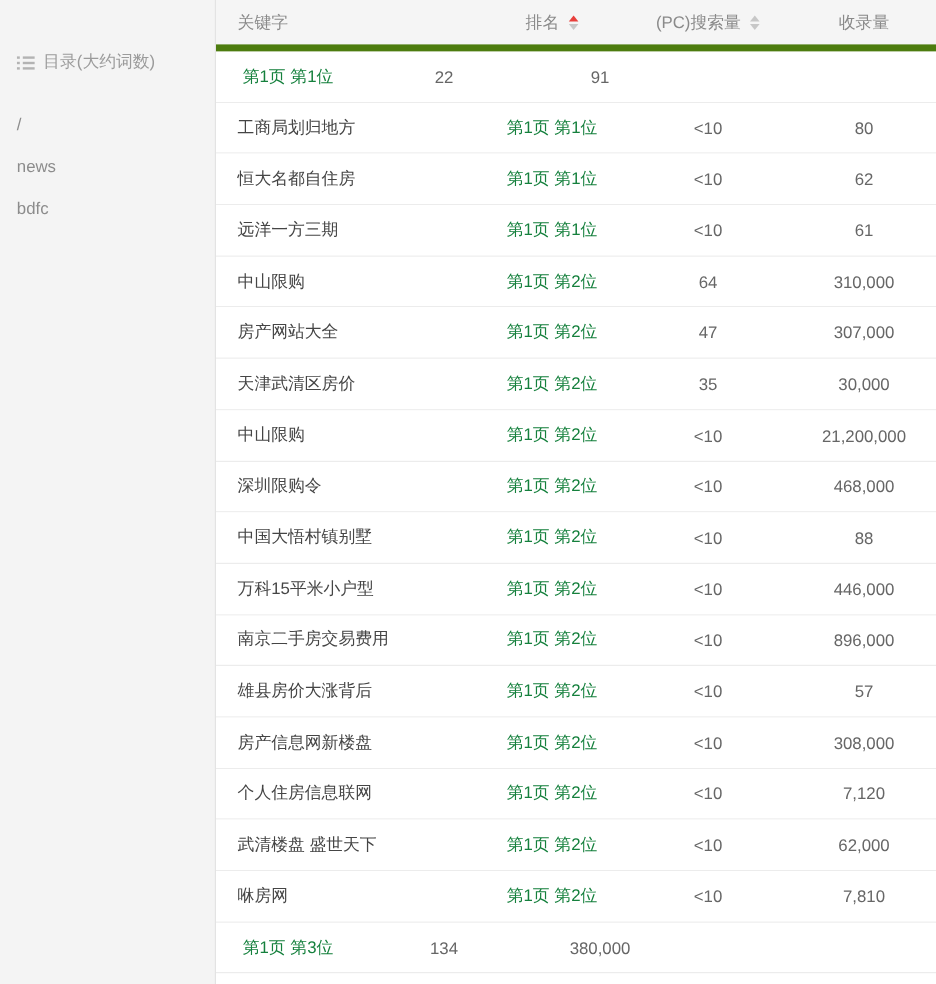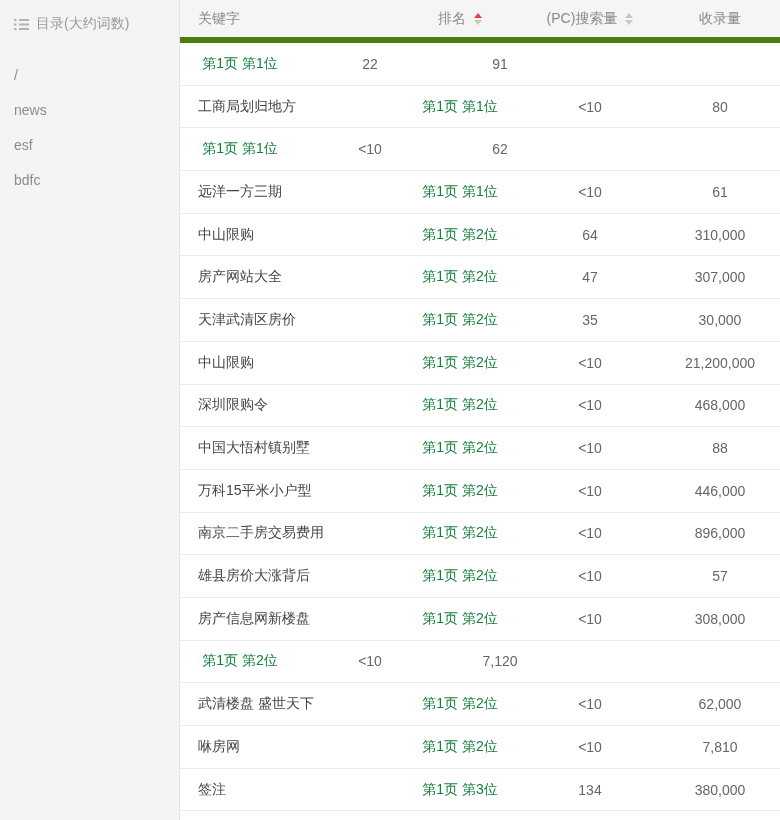--- a/index.html
+++ b/index.html
@@ -12,21 +12,21 @@
   
   .sidebar {
     width:180px; min-width:180px; height:100%;
     background:#f4f4f4;
     border-right:1px solid #e3e3e3;
     box-sizing:border-box;
     padding:14px 0 0 14px;
   }
   .sidebar-title {
     display:flex; align-items:center; gap:7px;
-    font-size:14px; color:#9b9b9b; height:20px;
+    font-size:14px; color:#9b9b9b; height:20px;margin-top:28px;
   }
   .list-icon { display:inline-block; width:15px; height:13px; }
   .sidebar-items { margin-top:24px; }
   .sidebar-item {
     font-size:14px; color:#8c8c8c; line-height:35px;
     cursor:pointer; white-space:nowrap;
   }
   
   .main { flex:1 1 auto; display:flex; flex-direction:column; }
   .thead {
@@ -79,21 +79,20 @@
         <rect x="5" y="5.5" width="10" height="2" fill="#b3b3b3"></rect>
         <rect x="0" y="10" width="2.5" height="2" fill="#b3b3b3"></rect>
         <rect x="5" y="10" width="10" height="2" fill="#b3b3b3"></rect>
       </svg>
     </span>
     <span>目录(大约词数)</span>
   </div>
   <div class="sidebar-items">
     <div class="sidebar-item">/</div>
     <div class="sidebar-item">news</div>
-    <div class="sidebar-item">esf</div>
     <div class="sidebar-item">bdfc</div>
   </div>
 </div>
 
 <div class="main">
   <div class="thead">
     <div class="c-keyword">
       <span>关键字</span>
     </div>
     <div class="c-rank sortable">
@@ -136,20 +135,23 @@
     </div>
     <div class="c-search">
       <span>&lt;10</span>
     </div>
     <div class="c-index">
       <span>80</span>
     </div>
   </div>
 
   <div class="trow">
+    <div class="c-keyword">
+      <span>恒大名都自住房</span>
+    </div>
     <div class="c-rank">
       <a class="rank-link">第1页 第1位</a>
     </div>
     <div class="c-search">
       <span>&lt;10</span>
     </div>
     <div class="c-index">
       <span>62</span>
     </div>
   </div>
@@ -313,20 +315,23 @@
     </div>
     <div class="c-search">
       <span>&lt;10</span>
     </div>
     <div class="c-index">
       <span>308,000</span>
     </div>
   </div>
 
   <div class="trow">
+    <div class="c-keyword">
+      <span>个人住房信息联网</span>
+    </div>
     <div class="c-rank">
       <a class="rank-link">第1页 第2位</a>
     </div>
     <div class="c-search">
       <span>&lt;10</span>
     </div>
     <div class="c-index">
       <span>7,120</span>
     </div>
   </div>
@@ -355,23 +360,20 @@
     </div>
     <div class="c-search">
       <span>&lt;10</span>
     </div>
     <div class="c-index">
       <span>7,810</span>
     </div>
   </div>
 
   <div class="trow">
-    <div class="c-keyword">
-      <span>签注</span>
-    </div>
     <div class="c-rank">
       <a class="rank-link">第1页 第3位</a>
     </div>
     <div class="c-search">
       <span>134</span>
     </div>
     <div class="c-index">
       <span>380,000</span>
     </div>
   </div>

